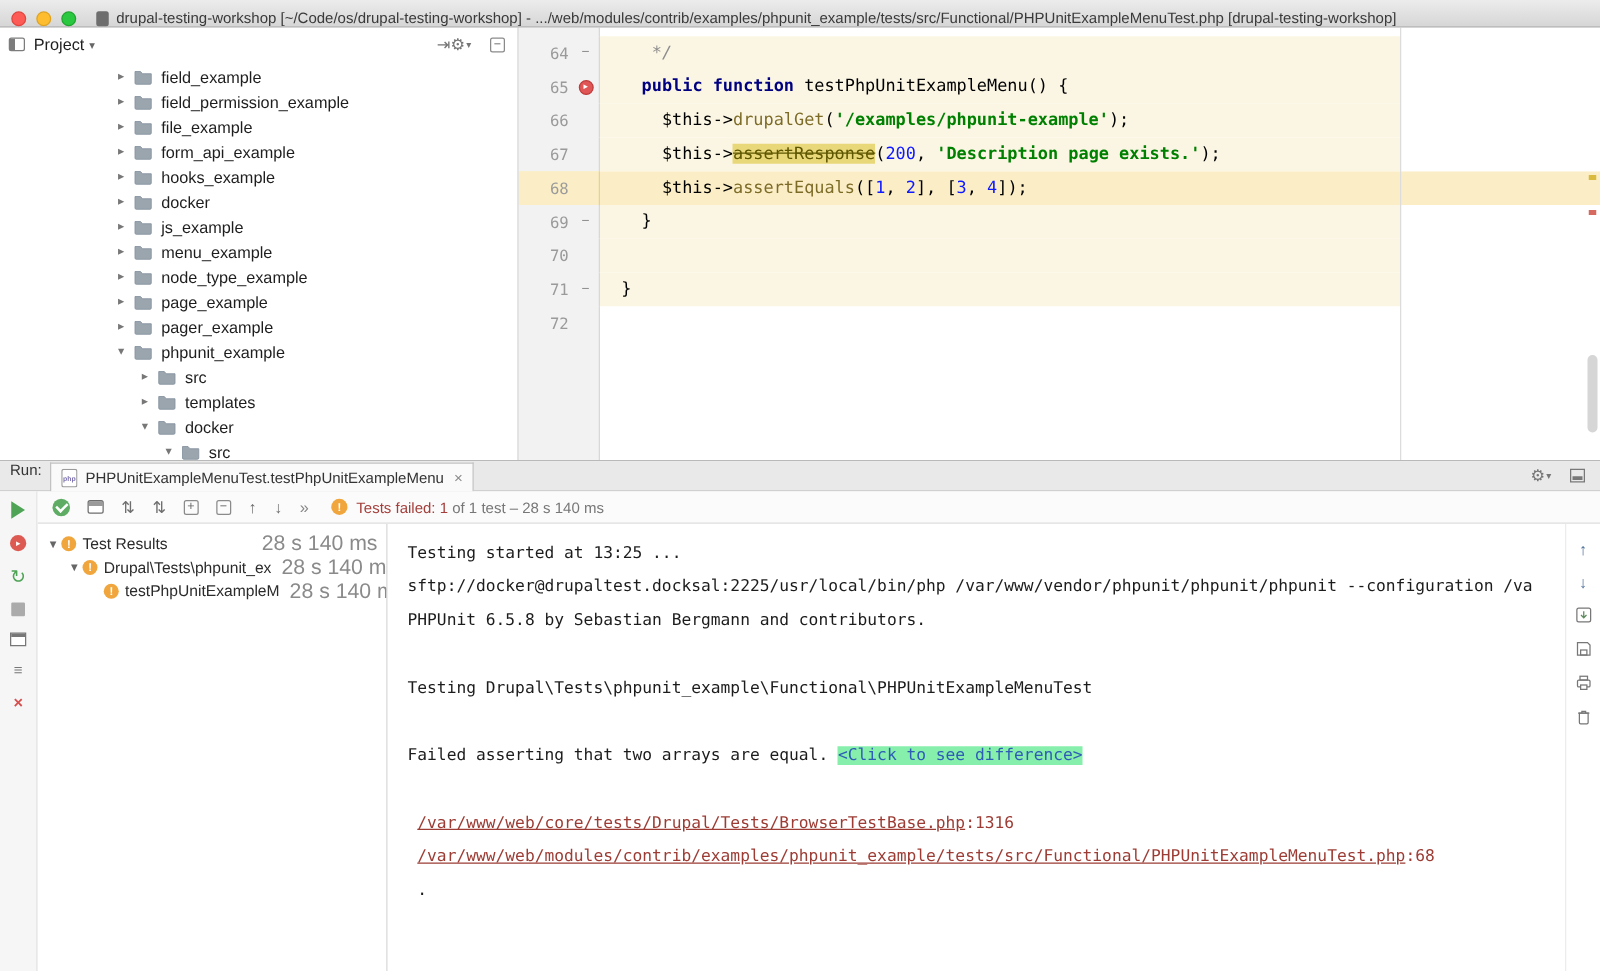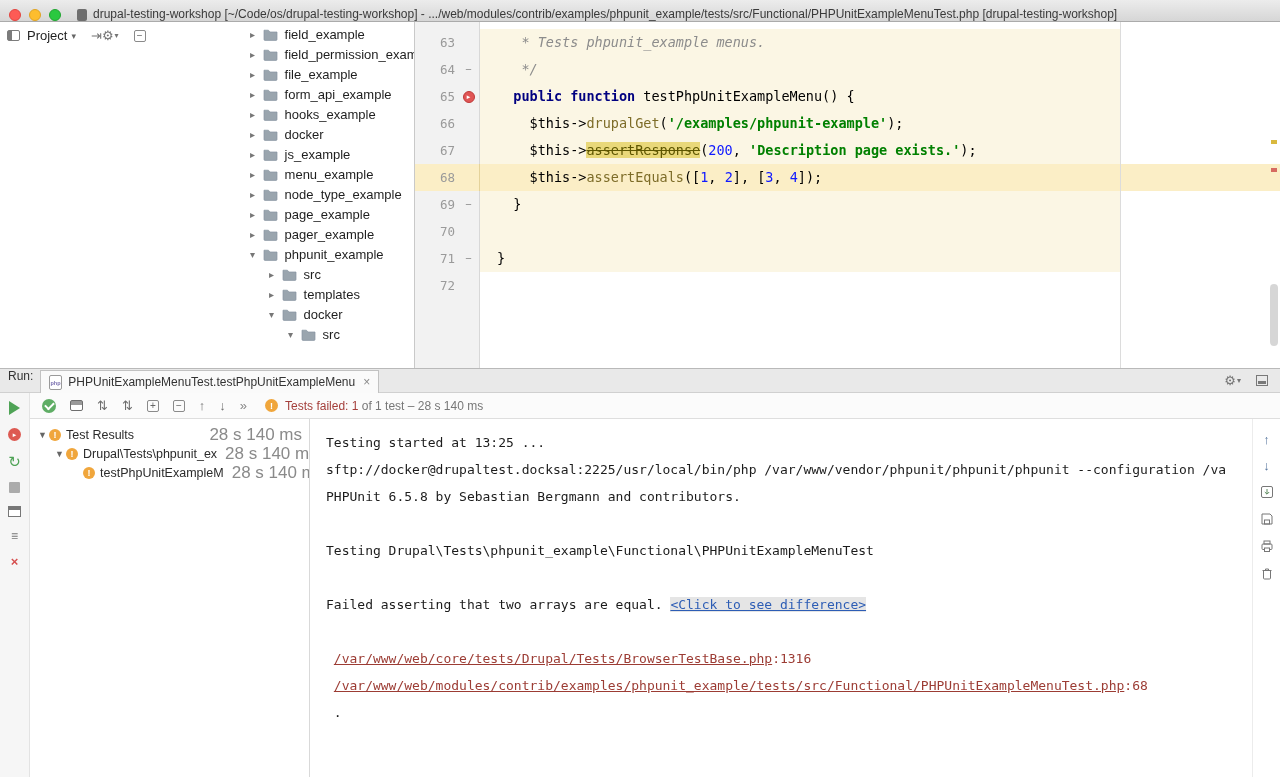--- a/index.html
+++ b/index.html
@@ -11,21 +11,21 @@
   .traffic{display:flex;gap:8px;margin-left:9px}
   .tl{width:12px;height:12px;border-radius:50%;display:inline-block}
   .tl.red{background:#fd5b55;border:1px solid #e2443f}
   .tl.yellow{background:#fdbd2e;border:1px solid #e0a321}
   .tl.green{background:#2ac840;border:1px solid #1fa52f}
   .doc-icon{width:10px;height:12px;background:#6e6e6e;border-radius:2px;margin:0 6px 0 16px;flex:none}
   .title-text{font-size:12px;color:#3a3a3a;white-space:nowrap;overflow:hidden}
 
   
   .workspace{position:absolute;top:22px;left:0;right:0;height:346px;display:flex}
-  .project-panel{width:415px;flex:none;border-right:1px solid #c9c9c9;display:flex;overflow:hidden;background:#fff}
+  .project-panel{width:415px;flex:none;border-right:1px solid #c9c9c9;display:flex;flex-direction:column;overflow:hidden;background:#fff}
   .proj-header{height:27px;display:flex;align-items:center;padding:0 10px 0 7px;flex:none}
   .pane-ic{width:13px;height:11px;border:1px solid #7c7c7c;border-radius:2px;background:linear-gradient(to right,#7c7c7c 0 4px,#fff 4px);flex:none}
   .proj-title{font-size:13px;color:#1f1f1f;margin:0 4px 0 7px}
   .proj-chev{font-size:9px;color:#666}
   .sp{flex:1}
   .hdr-ic{color:#757575;font-size:13px;margin-left:15px;line-height:1}
   .gear-wrap{display:flex;align-items:center;gap:1px}
   .tiny-chev{font-size:8px;color:#757575}
   .minusbox{width:12px;height:12px;border:1px solid #8a8a8a;border-radius:2px;font-size:10px;line-height:10px;text-align:center;color:#666;margin-left:15px}
   .tree{flex:1;overflow:hidden;padding-top:2px}
@@ -93,21 +93,21 @@
   .status-fail{color:#a43f3b}
   .status-rest{color:#777}
   .run-bottom{flex:1;display:flex;overflow:hidden}
   .test-tree{width:280px;flex:none;border-right:1px solid #d9d9d9;padding-top:6px;overflow:hidden}
   .ttrow{height:19px;display:flex;align-items:center;font-size:12.5px;color:#2b2b2b;padding-right:7px;white-space:nowrap;overflow:hidden}
   .ttrow .tchev{width:13px;font-size:9px;color:#666;text-align:center;flex:none}
   .ttrow .warn-ic{margin-right:5px;width:12px;height:12px}
   .ttrow .duration{margin-left:auto;color:#8a8a8a;font-size:17px;padding-left:8px}
   .console{flex:1;overflow:hidden;padding:10px 0 0 16px;font:13px/27px "DejaVu Sans Mono",monospace;color:#1c1c1c}
   .cline{white-space:pre;height:27px;overflow:hidden}
-  .k-diff{color:#2d5db5;text-decoration:underline;background:#e5e5e5}
+  .k-diff{color:#2d5db5;background:#86efac}
   .k-path{color:#9c3c34;text-decoration:underline}
   .k-lnum{color:#9c3c34}
   .right-strip{width:28px;flex:none;border-left:1px solid #ececec;display:flex;flex-direction:column;align-items:center;padding-top:14px;gap:13px}
   .arr{color:#54739c;font-size:13px;font-weight:bold;line-height:1}
   .gico-svg{display:block}
 </style>
 </head>
 <body>
 
 <div class="titlebar">
@@ -279,27 +279,20 @@
             </svg>
           </span>
           <span>src</span>
         </div>
       </div>
   </div>
 
   <div class="editor">
     <div class="gutter-bg"></div>
     <div class="lines">
-        <div class="eline">
-          <div class="gut">
-            <span class="lnum">63</span>
-            <span class="gico"></span>
-          </div>
-          <div class="ltext infile"><span class="c-com">   * Tests phpunit_example menus.</span></div>
-        </div>
         <div class="eline">
           <div class="gut">
             <span class="lnum">64</span>
             <span class="gico foldmark">−</span>
           </div>
           <div class="ltext infile"><span class="c-com">   */</span></div>
         </div>
         <div class="eline">
           <div class="gut">
             <span class="lnum">65</span>

